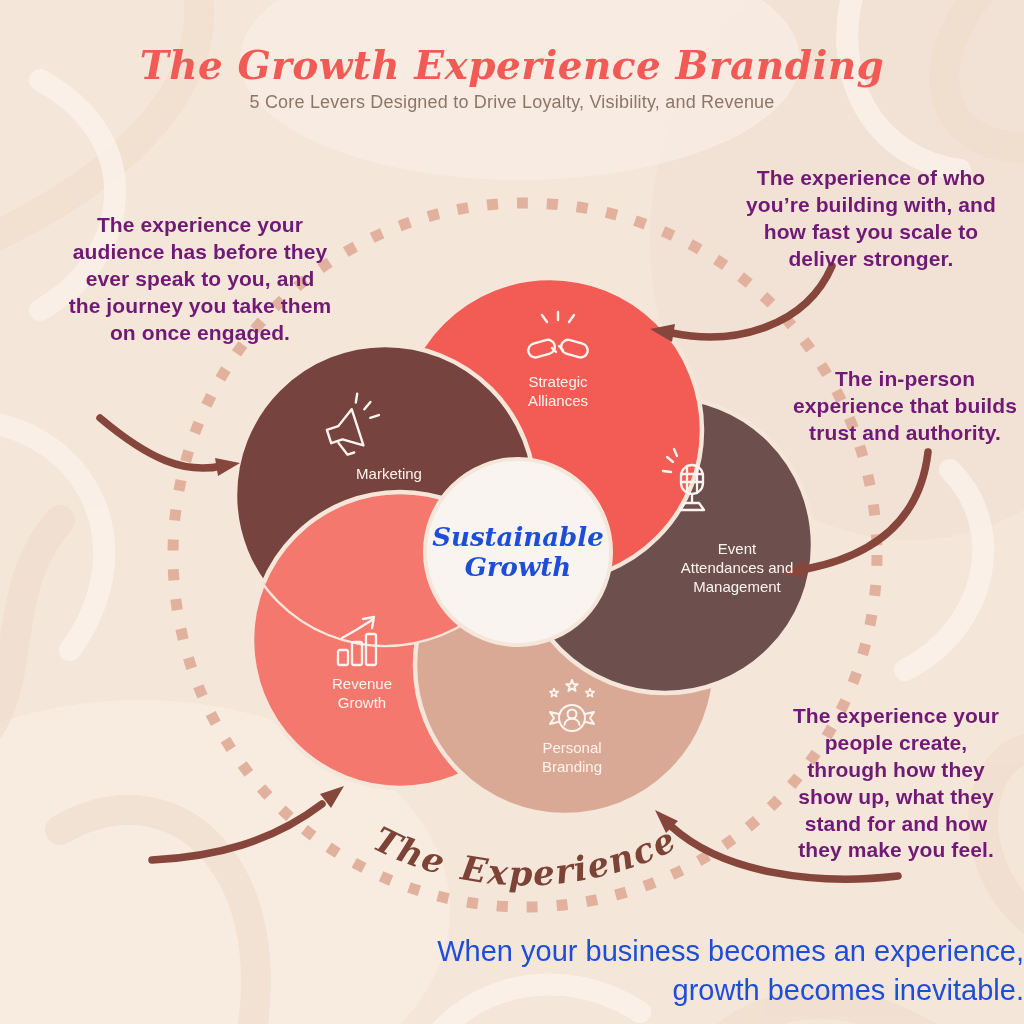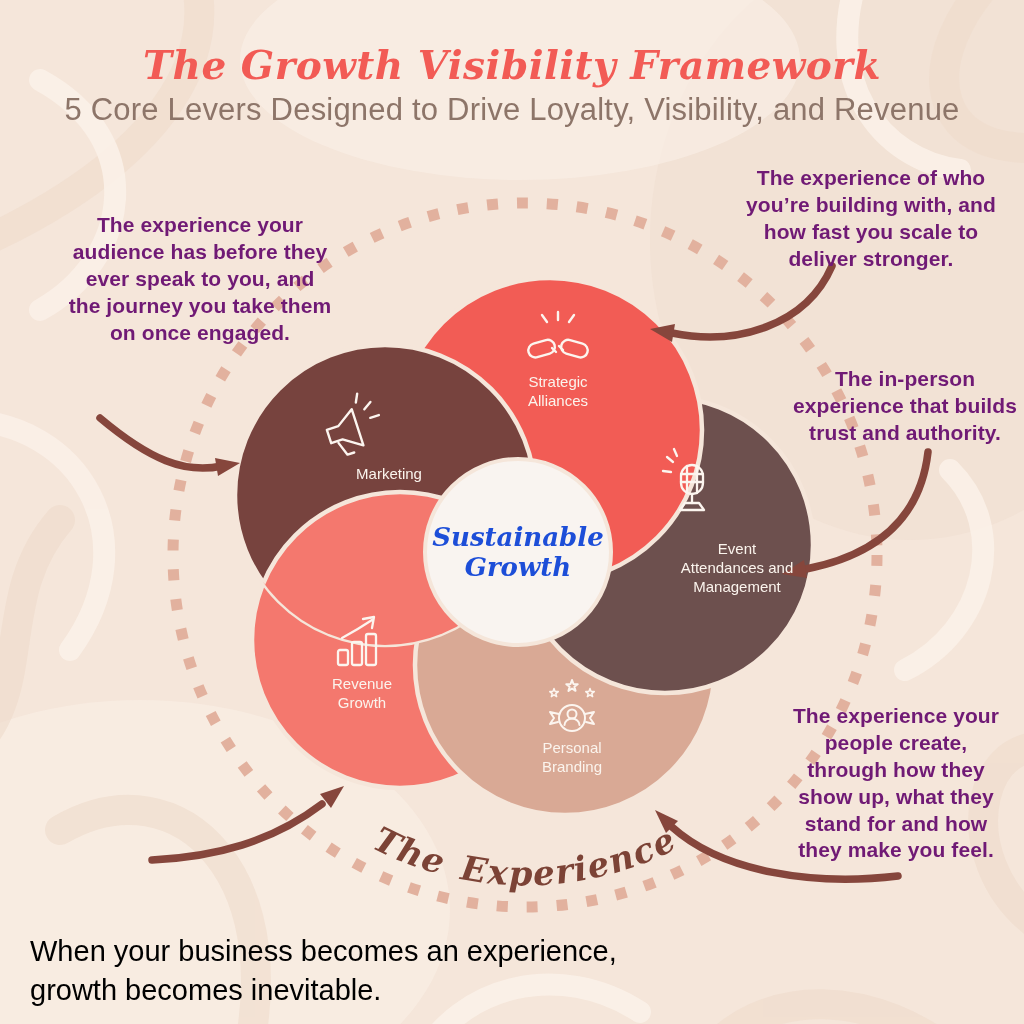--- a/index.html
+++ b/index.html
@@ -3,30 +3,30 @@
 <meta charset="utf-8">
 <style>
   html,body{margin:0;padding:0;width:1024px;height:1024px;}
   .canvas{position:relative;width:1024px;height:1024px;overflow:hidden;
           background:#F5E6DA;font-family:"Liberation Sans",sans-serif;}
   .bg,.diagram{position:absolute;inset:0;width:1024px;height:1024px;}
   .title{position:absolute;top:42px;left:0;right:0;text-align:center;
          font-family:"DejaVu Serif",serif;font-style:italic;font-weight:bold;
          font-size:39px;color:#F25B55;letter-spacing:.5px;}
   .subtitle{position:absolute;top:92px;left:0;right:0;text-align:center;
-            font-size:31px;color:#8D7569;letter-spacing:.2px;}
+            font-size:18px;color:#8D7569;letter-spacing:.2px;}
   .note{position:absolute;text-align:center;font-weight:bold;font-size:21px;
         line-height:1.28;color:#701a75;white-space:pre-line;letter-spacing:.1px;}
   .plabel{position:absolute;transform:translate(-50%,-50%);text-align:center;
           color:#FBF4ED;font-size:15px;line-height:1.25;white-space:pre-line;}
   .center-label{position:absolute;transform:translate(-50%,-50%);text-align:center;
           font-family:"DejaVu Serif",serif;font-style:italic;font-weight:bold;
           font-size:26px;line-height:1.15;color:#1d4ed8;white-space:pre-line;}
-  .tagline{position:absolute;left:30px;right:0;top:932px;text-align:left;
-           font-size:29px;font-weight:300;color:#000000;line-height:1.33;
+  .tagline{position:absolute;left:30px;right:0;top:932px;text-align:right;
+           font-size:29px;font-weight:300;color:#1d4ed8;line-height:1.33;
            white-space:pre-line;}
   .brand{position:absolute;right:8px;top:938px;width:140px;text-align:center;}
   .brand-name{font-family:"DejaVu Serif",serif;font-style:italic;font-weight:bold;
               font-size:25px;color:#E5524B;}
   .brand-desc{margin-top:4px;font-size:12.5px;font-weight:bold;letter-spacing:3px;
               color:#ED9183;}
   #expText{font-family:"DejaVu Serif",serif;font-style:italic;font-weight:bold;
            font-size:34px;fill:#7C4336;letter-spacing:1.5px;word-spacing:5px;}
 </style>
 </head>
@@ -49,21 +49,21 @@
     </g>
     <g fill="none" stroke="#FBF1E8" stroke-width="22" opacity="0.9" stroke-linecap="round">
       <path d="M-40,420 C80,420 150,540 70,650"></path>
       <path d="M950,470 C1010,530 985,630 905,670"></path>
       <path d="M420,1060 C460,985 560,960 640,1012"></path>
       <path d="M40,80 C150,140 130,260 40,310"></path>
       <path d="M860,-30 C820,80 880,160 960,170"></path>
     </g>
   </svg>
 
-  <div class="title">The Growth Visibility Framework</div>
+  <div class="title">The Growth Experience Branding</div>
   <div class="subtitle">5 Core Levers Designed to Drive Loyalty, Visibility, and Revenue</div>
 
   <svg class="diagram" viewBox="0 0 1024 1024">
     <defs>
       <path id="expPath" d="M239,720 A330,330 0 0 0 811,720" fill="none"></path>
       <path id="star5" d="M0,-6 L1.47,-2.02 L5.71,-1.85 L2.38,0.77 L3.53,4.85 L0,2.5 L-3.53,4.85 L-2.38,0.77 L-5.71,-1.85 L-1.47,-2.02 Z"></path>
       <clipPath id="clipMarketing">
           <circle cx="385" cy="495" r="150"></circle>
         </clipPath>
     </defs>

